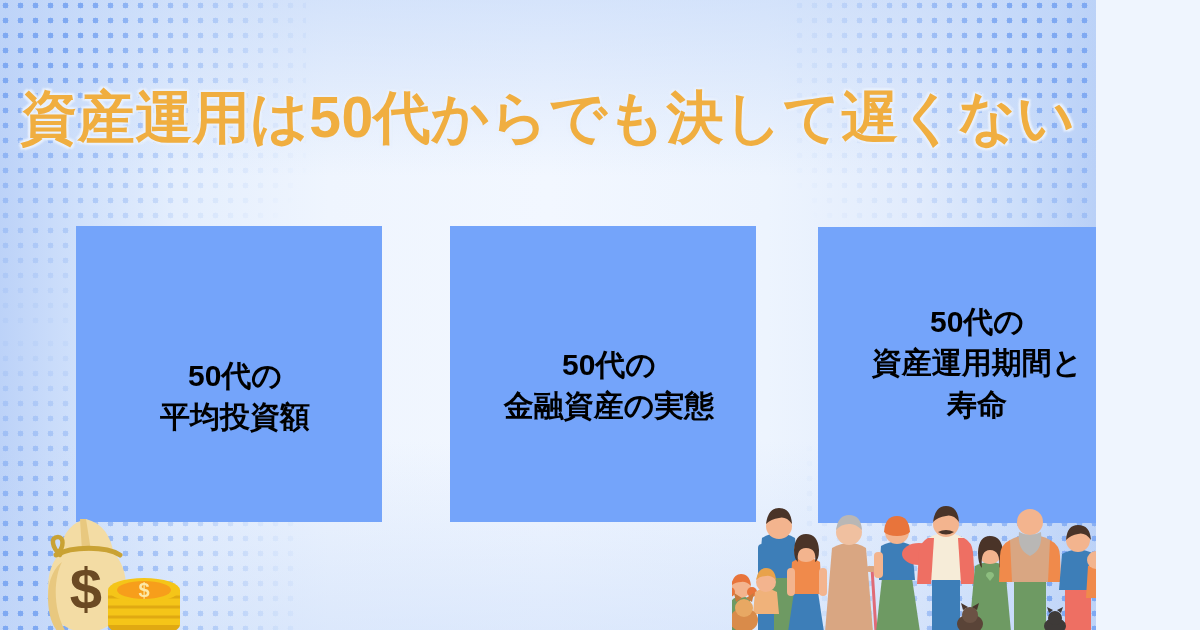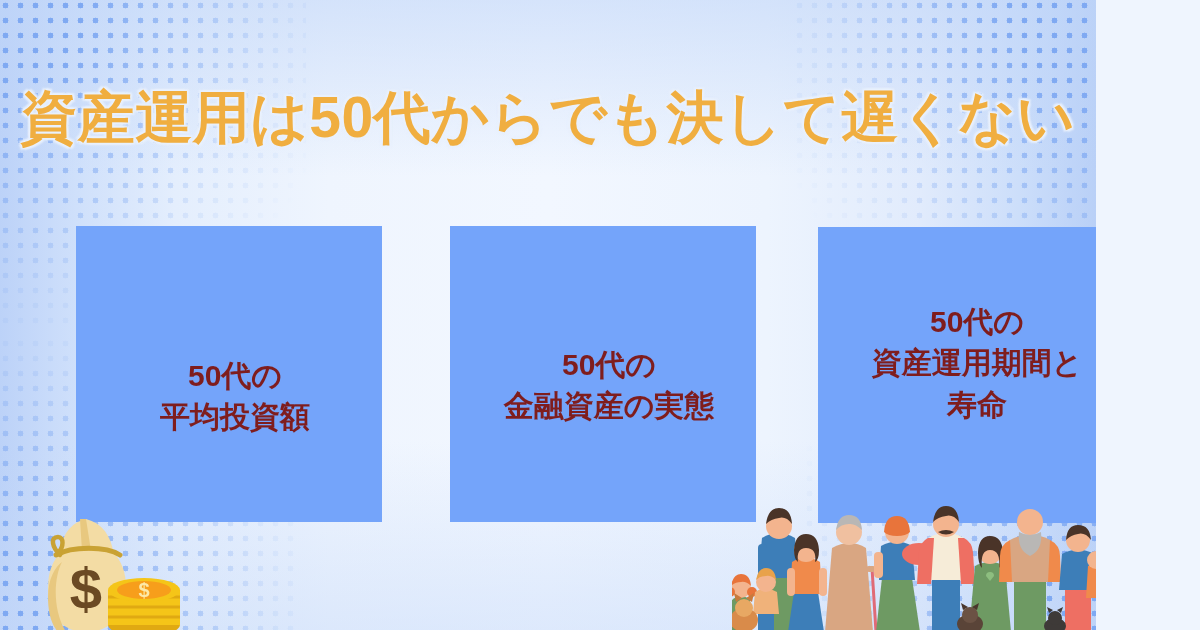--- a/index.html
+++ b/index.html
@@ -81,21 +81,21 @@
        0 0 1px #E9F1FD,  1px 0 1px #E9F1FD, -1px 0 1px #E9F1FD,
        0 1px 1px #E9F1FD, 0 -1px 1px #E9F1FD,
        2px 2px 2px rgba(233,241,253,.9), -2px -2px 2px rgba(233,241,253,.9),
        2px -2px 2px rgba(233,241,253,.9), -2px 2px 2px rgba(233,241,253,.9);
   }
 
   
   .card {
     position:absolute;
     background:#74A4FA;
-    color:#7f1d1d;
+    color:#000000;
     font-weight:700;
     font-size:30px;
     line-height:1.38;
     text-align:center;
     display:flex;
     justify-content:center;
     white-space:pre-line;
     padding-left:12px;
   }
   #card-1 { left:76px;  top:226px; width:306px; height:296px; align-items:center; padding-top:44px; }

